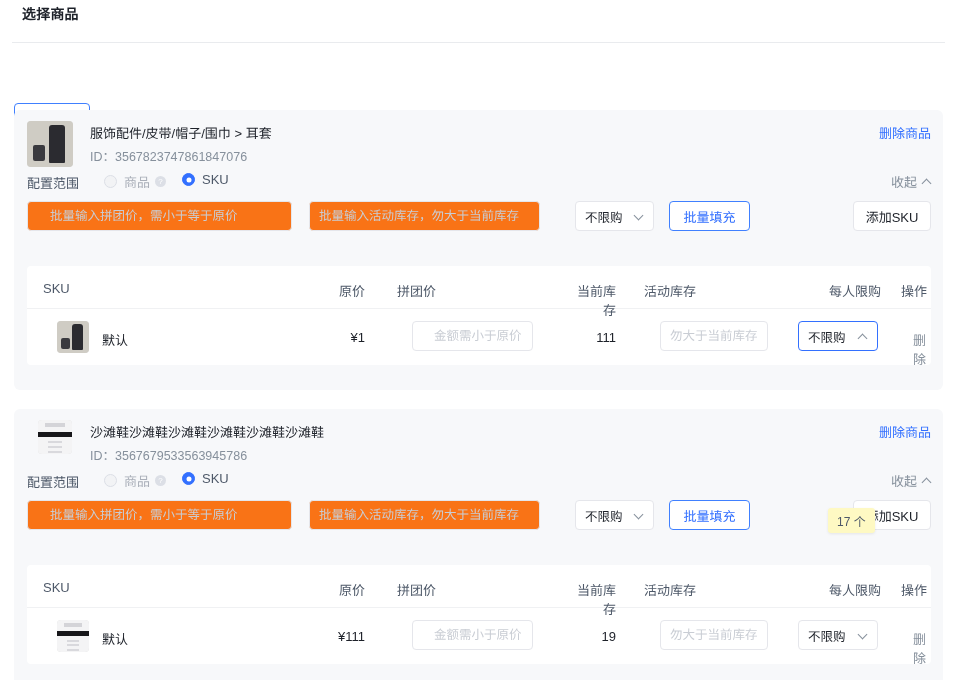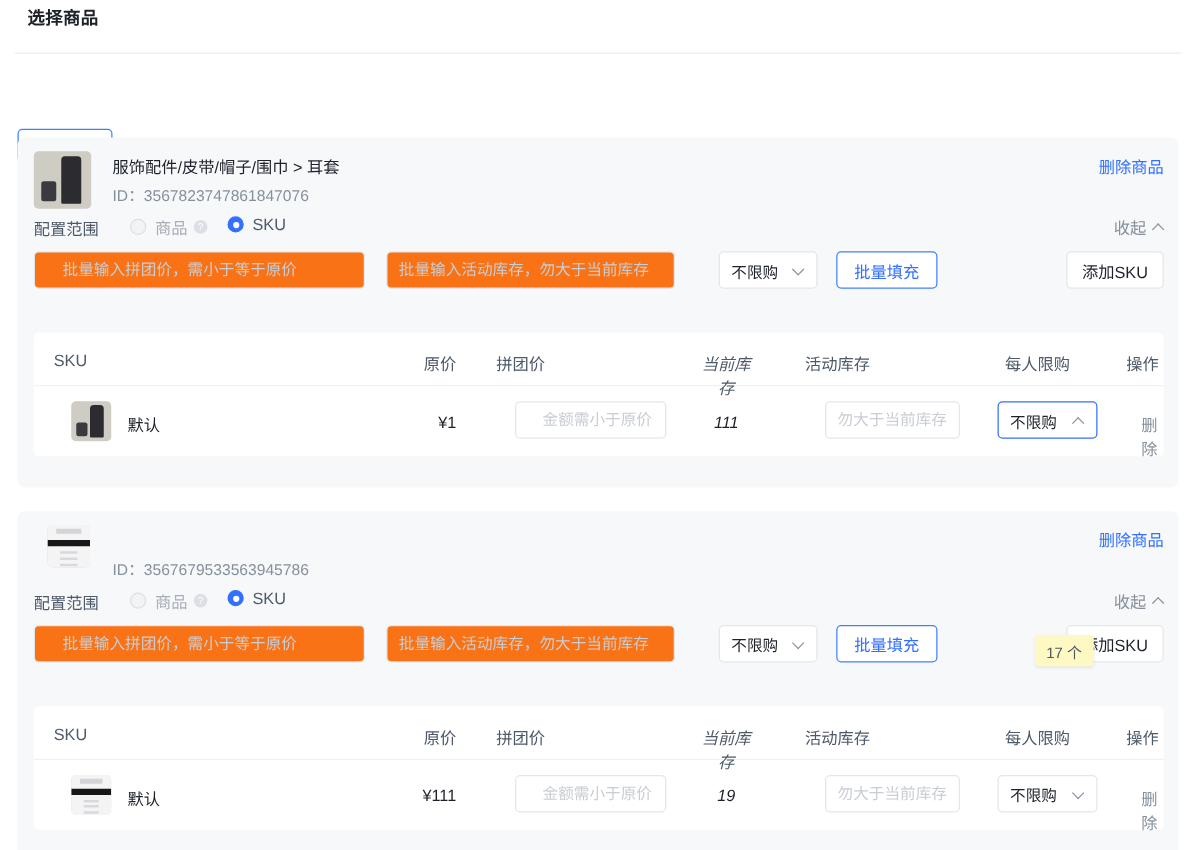--- a/index.html
+++ b/index.html
@@ -159,23 +159,23 @@
   }
   .tbl-head {
     position: relative; height: 43px; border-bottom: 1px solid #f0f1f3;
   }
   .tbl-row { position: relative; height: 56px; }
   .cell { position: absolute; font-size: 13px; color: #4e5969; top: 15px; }
   .tbl-row .cell { top: 21px; color: #1d2129; }
   .c-sku     { left: 16px; }
   .c-price   { left: 290px; width: 48px; text-align: right; }
   .c-pt      { left: 370px; }
-  .c-stock   { left: 530px; width: 48px; text-align: center; font-style: italic; }
+  .c-stock   { left: 541px; width: 48px; text-align: right; }
   .c-astock  { left: 617px; }
-  .c-limit   { left: 777px; }
+  .c-limit   { left: 802px; }
   .c-op      { left: 874px; }
 
   .row-thumb {
     position: absolute; left: 30px; top: 12px;
     width: 32px; height: 32px; border-radius: 4px; overflow: hidden; background: #ddd;
   }
   .row-skuname { position: absolute; left: 75px; top: 21px; font-size: 13px; color: #1d2129; }
   .row-inp {
     position: absolute; height: 30px; top: 12px;
     border: 1px solid #e5e6eb; border-radius: 4px; background: #fff;
@@ -337,20 +337,21 @@
   <div class="card card-2">
 
     <div class="card-head">
       <div class="thumb-sm">
         <div class="tn-shoe">
           <div class="tn-line" style="top:62%"></div>
           <div class="tn-line" style="top:76%"></div>
           <div class="tn-line" style="top:90%"></div>
         </div>
       </div>
+      <div class="prod-title">沙滩鞋沙滩鞋沙滩鞋沙滩鞋沙滩鞋沙滩鞋</div>
       <div class="prod-id">ID：3567679533563945786</div>
       <div class="delete-product">删除商品</div>
     </div>
 
     <div class="scope-row">
       <span class="scope-label">配置范围</span>
 
       <label class="radio-wrap radio-disabled">
         <span class="radio-dot"></span>
         <span class="radio-text">商品</span>

